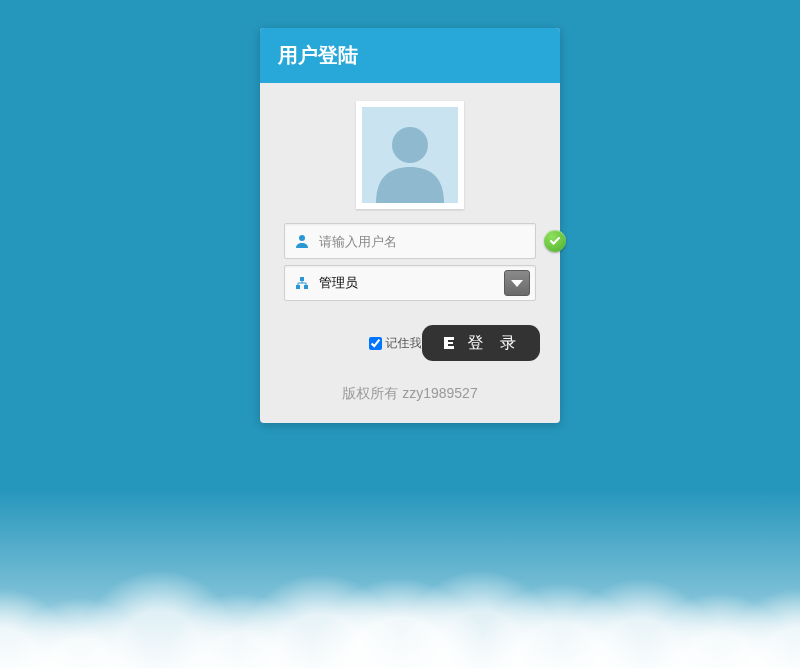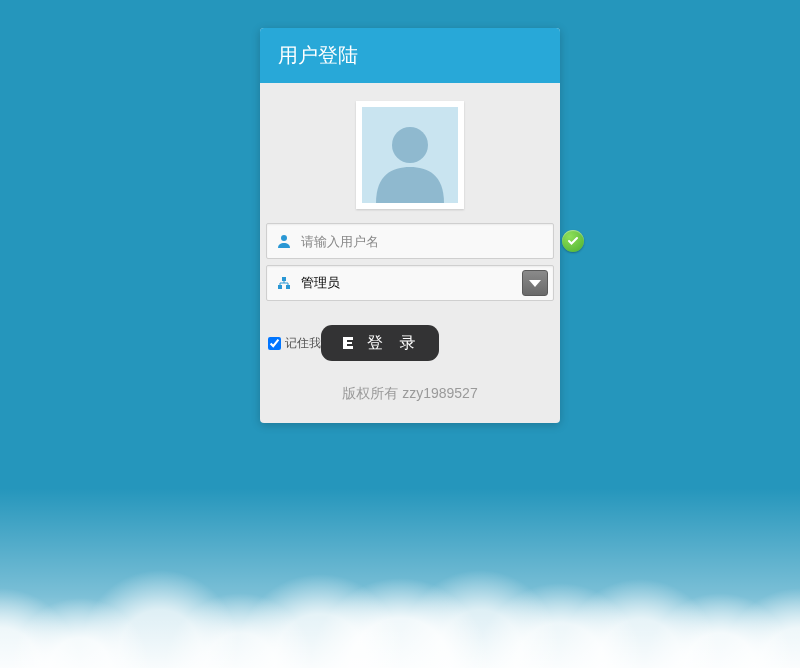--- a/index.html
+++ b/index.html
@@ -39,21 +39,21 @@
   background: #ececec;
   border-radius: 4px;
   box-shadow: 0 2px 10px rgba(0,0,0,0.2);
   overflow: visible;
 }
 .panel-header {
   background: #28a8d8;
   color: #fff;
   padding: 14px 18px;
   font-size: 20px;
-  font-weight: 400;
+  font-weight: 700;
   border-radius: 4px 4px 0 0;
 }
 .avatar-wrap {
   display: flex;
   justify-content: center;
   padding: 18px 0 14px;
 }
 .avatar-frame {
   width: 108px;
   height: 108px;
@@ -62,21 +62,21 @@
   box-shadow: 0 1px 2px rgba(0,0,0,0.15);
 }
 .avatar-inner {
   width: 100%;
   height: 100%;
   background: #c9e4f0;
   position: relative;
   overflow: hidden;
 }
 .avatar-inner svg { display: block; }
-.form-area { padding: 0 6px 8px; }
+.form-area { padding: 0 24px 8px; }
 .field-row {
   position: relative;
   margin-bottom: 6px;
 }
 .field {
   display: flex;
   align-items: center;
   background: #f9f9f9;
   border: 1px solid #cfcfcf;
   border-radius: 2px;
@@ -134,22 +134,22 @@
   align-items: center;
   justify-content: center;
   box-shadow: 0 1px 2px rgba(0,0,0,0.3), inset 0 1px 1px rgba(255,255,255,0.4);
 }
 .status-ok { background: radial-gradient(circle at 35% 30%, #8fe05a, #4caf2f); }
 .status-err { background: radial-gradient(circle at 35% 30%, #ff8a3a, #e84b12); }
 .status-badge svg { display: block; }
 .bottom-row {
   display: flex;
   align-items: center;
-  justify-content: flex-start;
-  padding: 10px 8px 6px;
+  justify-content: flex-end;
+  padding: 10px 20px 6px;
 }
 .remember {
   display: flex;
   align-items: center;
   font-size: 12px;
   color: #555;
   gap: 4px;
 }
 .remember input { width: 13px; height: 13px; }
 .login-btn {

